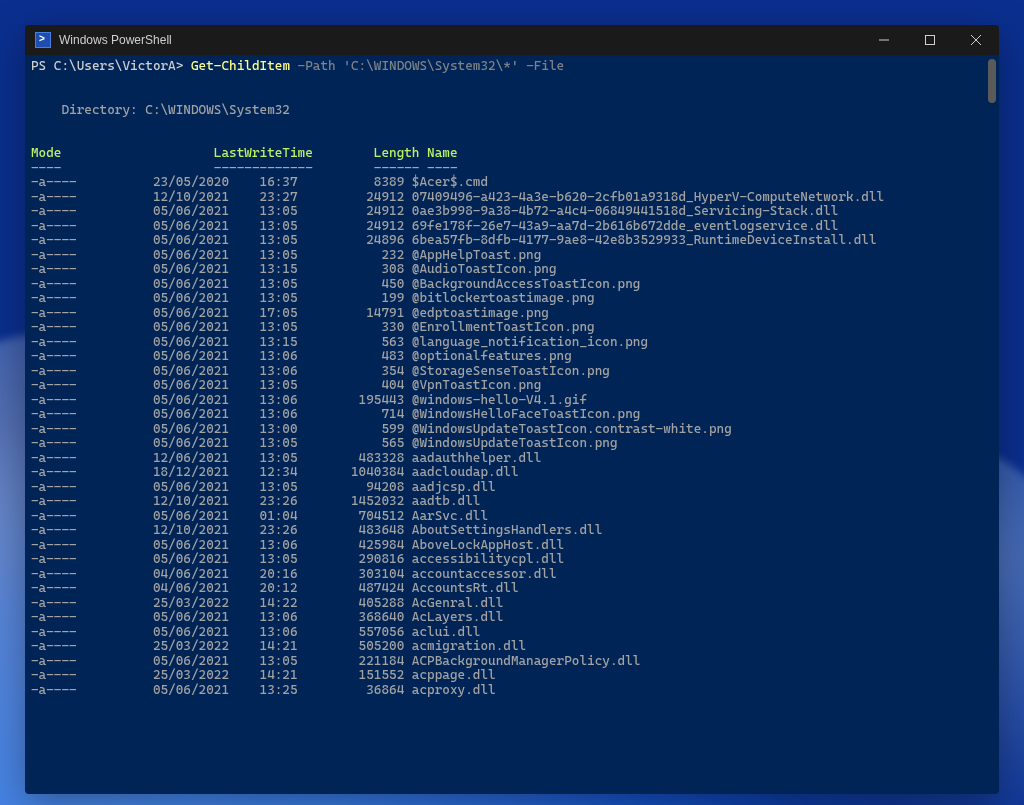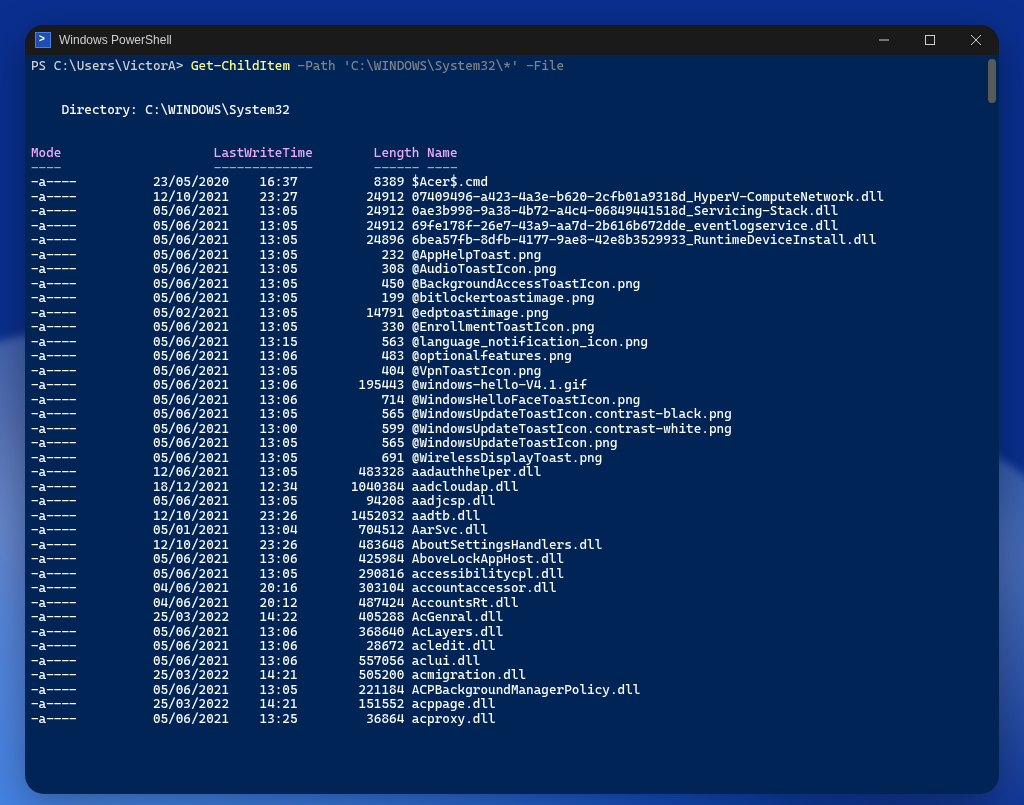--- a/index.html
+++ b/index.html
@@ -11,21 +11,21 @@
   }
   
   .bloom { position: absolute; border-radius: 50%; filter: blur(4px); }
   .b1 { width: 600px; height: 600px; left: -220px; top: 330px; background: radial-gradient(circle at 30% 30%, rgba(255,255,255,.4), rgba(96,170,255,.15) 60%, transparent 70%); }
   .b2 { width: 420px; height: 420px; right: -80px; top: 430px; background: radial-gradient(circle at 70% 30%, rgba(180,215,255,.4), rgba(64,130,255,.08) 65%, transparent 75%); }
 
   .window {
     position: absolute;
     top: 25px; left: 25px; right: 25px; bottom: 11px;
     background: #012456;
-    border-radius: 19px;
+    border-radius: 4px;
     box-shadow: 0 12px 40px rgba(0,0,0,.35);
     display: flex;
     flex-direction: column;
     overflow: hidden;
   }
   .titlebar {
     height: 30px;
     background: #1a1a1a;
     display: flex;
     align-items: center;
@@ -79,24 +79,24 @@
     background: #5a5a5a;
     border-radius: 4px;
   }
 
   .prompt-line { white-space: pre; }
   .c-white  { color: #d0d0d0; }
   .c-yellow { color: #fefe8c; }
   .c-gray   { color: #7d8389; }
 
   .tbl { white-space: pre; }
-  .hdr { color: #f0abfc; }
+  .hdr { color: #bef264; }
   .rule { color: #9da9b3; }
 
-  .row { white-space: pre; color: #ffffff; }
+  .row { white-space: pre; color: #a3a3a3; }
 </style>
 </head>
 <body>
 
 <div class="bloom b1"></div>
 <div class="bloom b2"></div>
 
 <div class="window">
 
   <div class="titlebar">
@@ -129,47 +129,45 @@
     <div class="row">&nbsp;</div>
     <div id="header-row" class="tbl hdr">Mode                    LastWriteTime        Length Name</div>
     <div id="rule-row" class="tbl rule">----                    -------------        ------ ----</div>
     <div id="rows">
         <div class="row">-a----          23/05/2020    16:37          8389 $Acer$.cmd</div>
         <div class="row">-a----          12/10/2021    23:27         24912 07409496-a423-4a3e-b620-2cfb01a9318d_HyperV-ComputeNetwork.dll</div>
         <div class="row">-a----          05/06/2021    13:05         24912 0ae3b998-9a38-4b72-a4c4-06849441518d_Servicing-Stack.dll</div>
         <div class="row">-a----          05/06/2021    13:05         24912 69fe178f-26e7-43a9-aa7d-2b616b672dde_eventlogservice.dll</div>
         <div class="row">-a----          05/06/2021    13:05         24896 6bea57fb-8dfb-4177-9ae8-42e8b3529933_RuntimeDeviceInstall.dll</div>
         <div class="row">-a----          05/06/2021    13:05           232 @AppHelpToast.png</div>
-        <div class="row">-a----          05/06/2021    13:05           308 @AudioToastIcon.png</div>
+        <div class="row">-a----          05/06/2021    13:15           308 @AudioToastIcon.png</div>
         <div class="row">-a----          05/06/2021    13:05           450 @BackgroundAccessToastIcon.png</div>
         <div class="row">-a----          05/06/2021    13:05           199 @bitlockertoastimage.png</div>
-        <div class="row">-a----          05/02/2021    13:05         14791 @edptoastimage.png</div>
+        <div class="row">-a----          05/06/2021    17:05         14791 @edptoastimage.png</div>
         <div class="row">-a----          05/06/2021    13:05           330 @EnrollmentToastIcon.png</div>
         <div class="row">-a----          05/06/2021    13:15           563 @language_notification_icon.png</div>
         <div class="row">-a----          05/06/2021    13:06           483 @optionalfeatures.png</div>
+        <div class="row">-a----          05/06/2021    13:06           354 @StorageSenseToastIcon.png</div>
         <div class="row">-a----          05/06/2021    13:05           404 @VpnToastIcon.png</div>
         <div class="row">-a----          05/06/2021    13:06        195443 @windows-hello-V4.1.gif</div>
         <div class="row">-a----          05/06/2021    13:06           714 @WindowsHelloFaceToastIcon.png</div>
-        <div class="row">-a----          05/06/2021    13:05           565 @WindowsUpdateToastIcon.contrast-black.png</div>
         <div class="row">-a----          05/06/2021    13:00           599 @WindowsUpdateToastIcon.contrast-white.png</div>
         <div class="row">-a----          05/06/2021    13:05           565 @WindowsUpdateToastIcon.png</div>
-        <div class="row">-a----          05/06/2021    13:05           691 @WirelessDisplayToast.png</div>
         <div class="row">-a----          12/06/2021    13:05        483328 aadauthhelper.dll</div>
         <div class="row">-a----          18/12/2021    12:34       1040384 aadcloudap.dll</div>
         <div class="row">-a----          05/06/2021    13:05         94208 aadjcsp.dll</div>
         <div class="row">-a----          12/10/2021    23:26       1452032 aadtb.dll</div>
-        <div class="row">-a----          05/01/2021    13:04        704512 AarSvc.dll</div>
+        <div class="row">-a----          05/06/2021    01:04        704512 AarSvc.dll</div>
         <div class="row">-a----          12/10/2021    23:26        483648 AboutSettingsHandlers.dll</div>
         <div class="row">-a----          05/06/2021    13:06        425984 AboveLockAppHost.dll</div>
         <div class="row">-a----          05/06/2021    13:05        290816 accessibilitycpl.dll</div>
         <div class="row">-a----          04/06/2021    20:16        303104 accountaccessor.dll</div>
         <div class="row">-a----          04/06/2021    20:12        487424 AccountsRt.dll</div>
         <div class="row">-a----          25/03/2022    14:22        405288 AcGenral.dll</div>
         <div class="row">-a----          05/06/2021    13:06        368640 AcLayers.dll</div>
-        <div class="row">-a----          05/06/2021    13:06         28672 acledit.dll</div>
         <div class="row">-a----          05/06/2021    13:06        557056 aclui.dll</div>
         <div class="row">-a----          25/03/2022    14:21        505200 acmigration.dll</div>
         <div class="row">-a----          05/06/2021    13:05        221184 ACPBackgroundManagerPolicy.dll</div>
         <div class="row">-a----          25/03/2022    14:21        151552 acppage.dll</div>
         <div class="row">-a----          05/06/2021    13:25         36864 acproxy.dll</div>
       </div>
 
     <div class="scrollbar-track">
       <div class="scrollbar-thumb"></div>
     </div>

